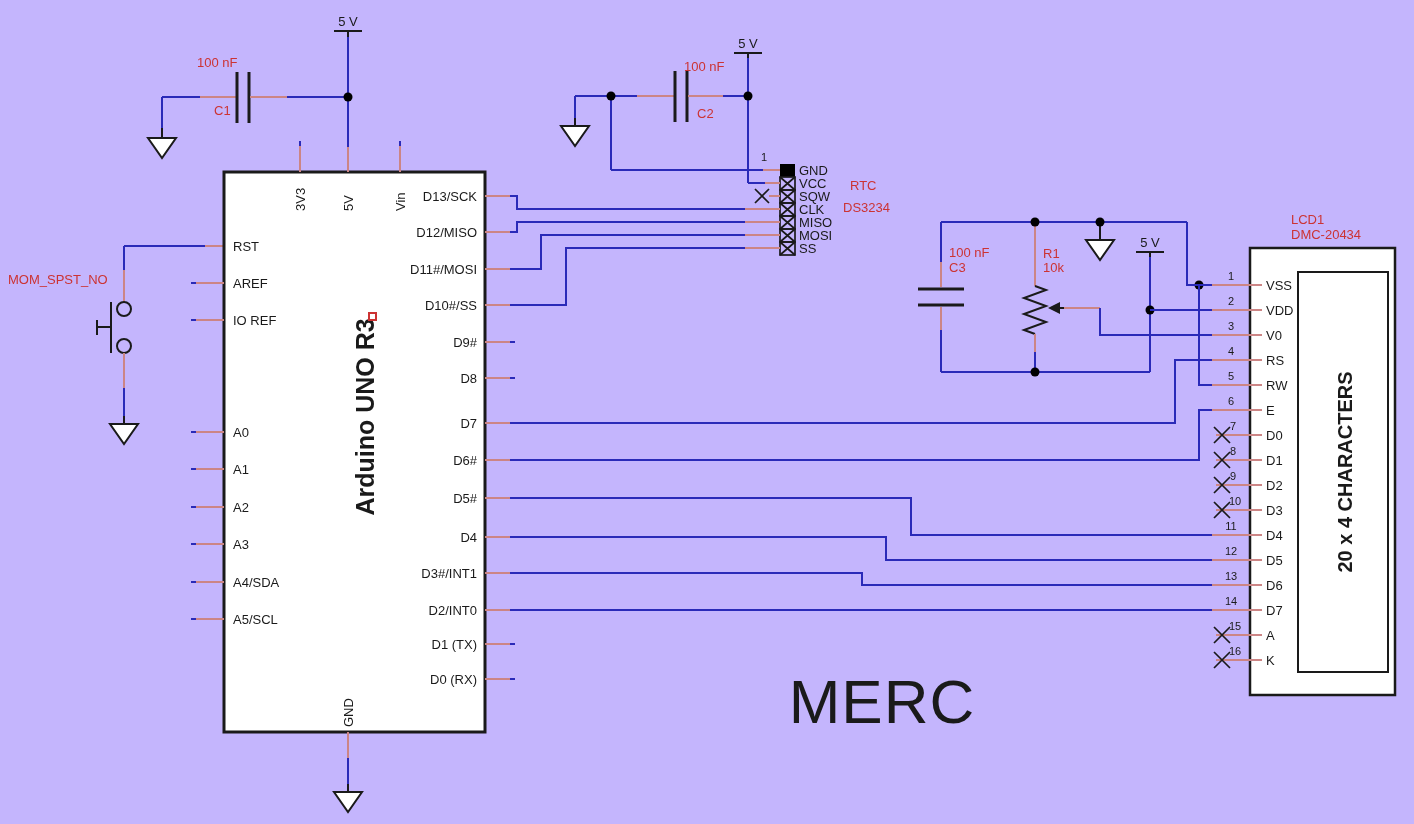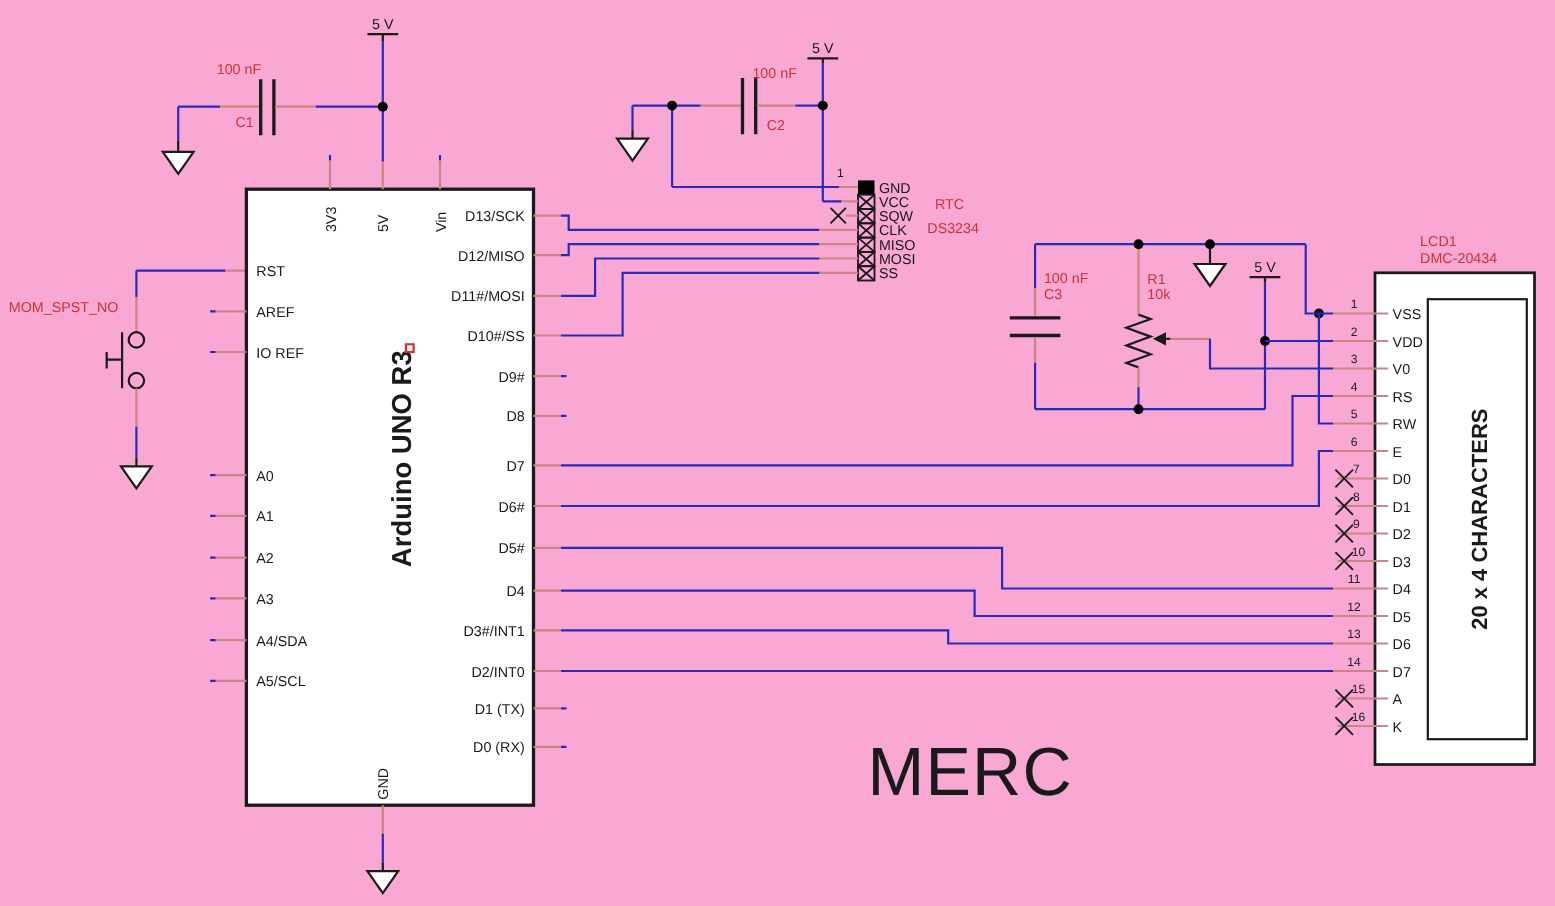--- a/index.html
+++ b/index.html
@@ -1,16 +1,16 @@
 <!DOCTYPE html>
 <html><head>
 <meta charset="utf-8">
 <style>
   html,body{margin:0;padding:0;background:#ffffff;}
-  #canvas{position:relative;width:1414px;height:824px;background:#f9a8d4;overflow:hidden;}
+  #canvas{position:relative;width:1414px;height:824px;background:#c4b5fd;overflow:hidden;}
   svg{display:block;}
   text{font-family:"Liberation Sans","DejaVu Sans",sans-serif;fill:#1a1a1a;}
   .lbl{font-size:13px;}
   .lblr{font-size:13px;text-anchor:end;}
   .red{font-size:13px;fill:#cc3333;}
   .num{font-size:11px;text-anchor:middle;}
   .pwr{font-size:13px;text-anchor:middle;}
   .title-big{font-size:62px;letter-spacing:1px;text-anchor:middle;}
   .ic-title{font-size:25px;font-weight:bold;text-anchor:middle;}
   .lcd-title{font-size:20px;font-weight:bold;text-anchor:middle;}

